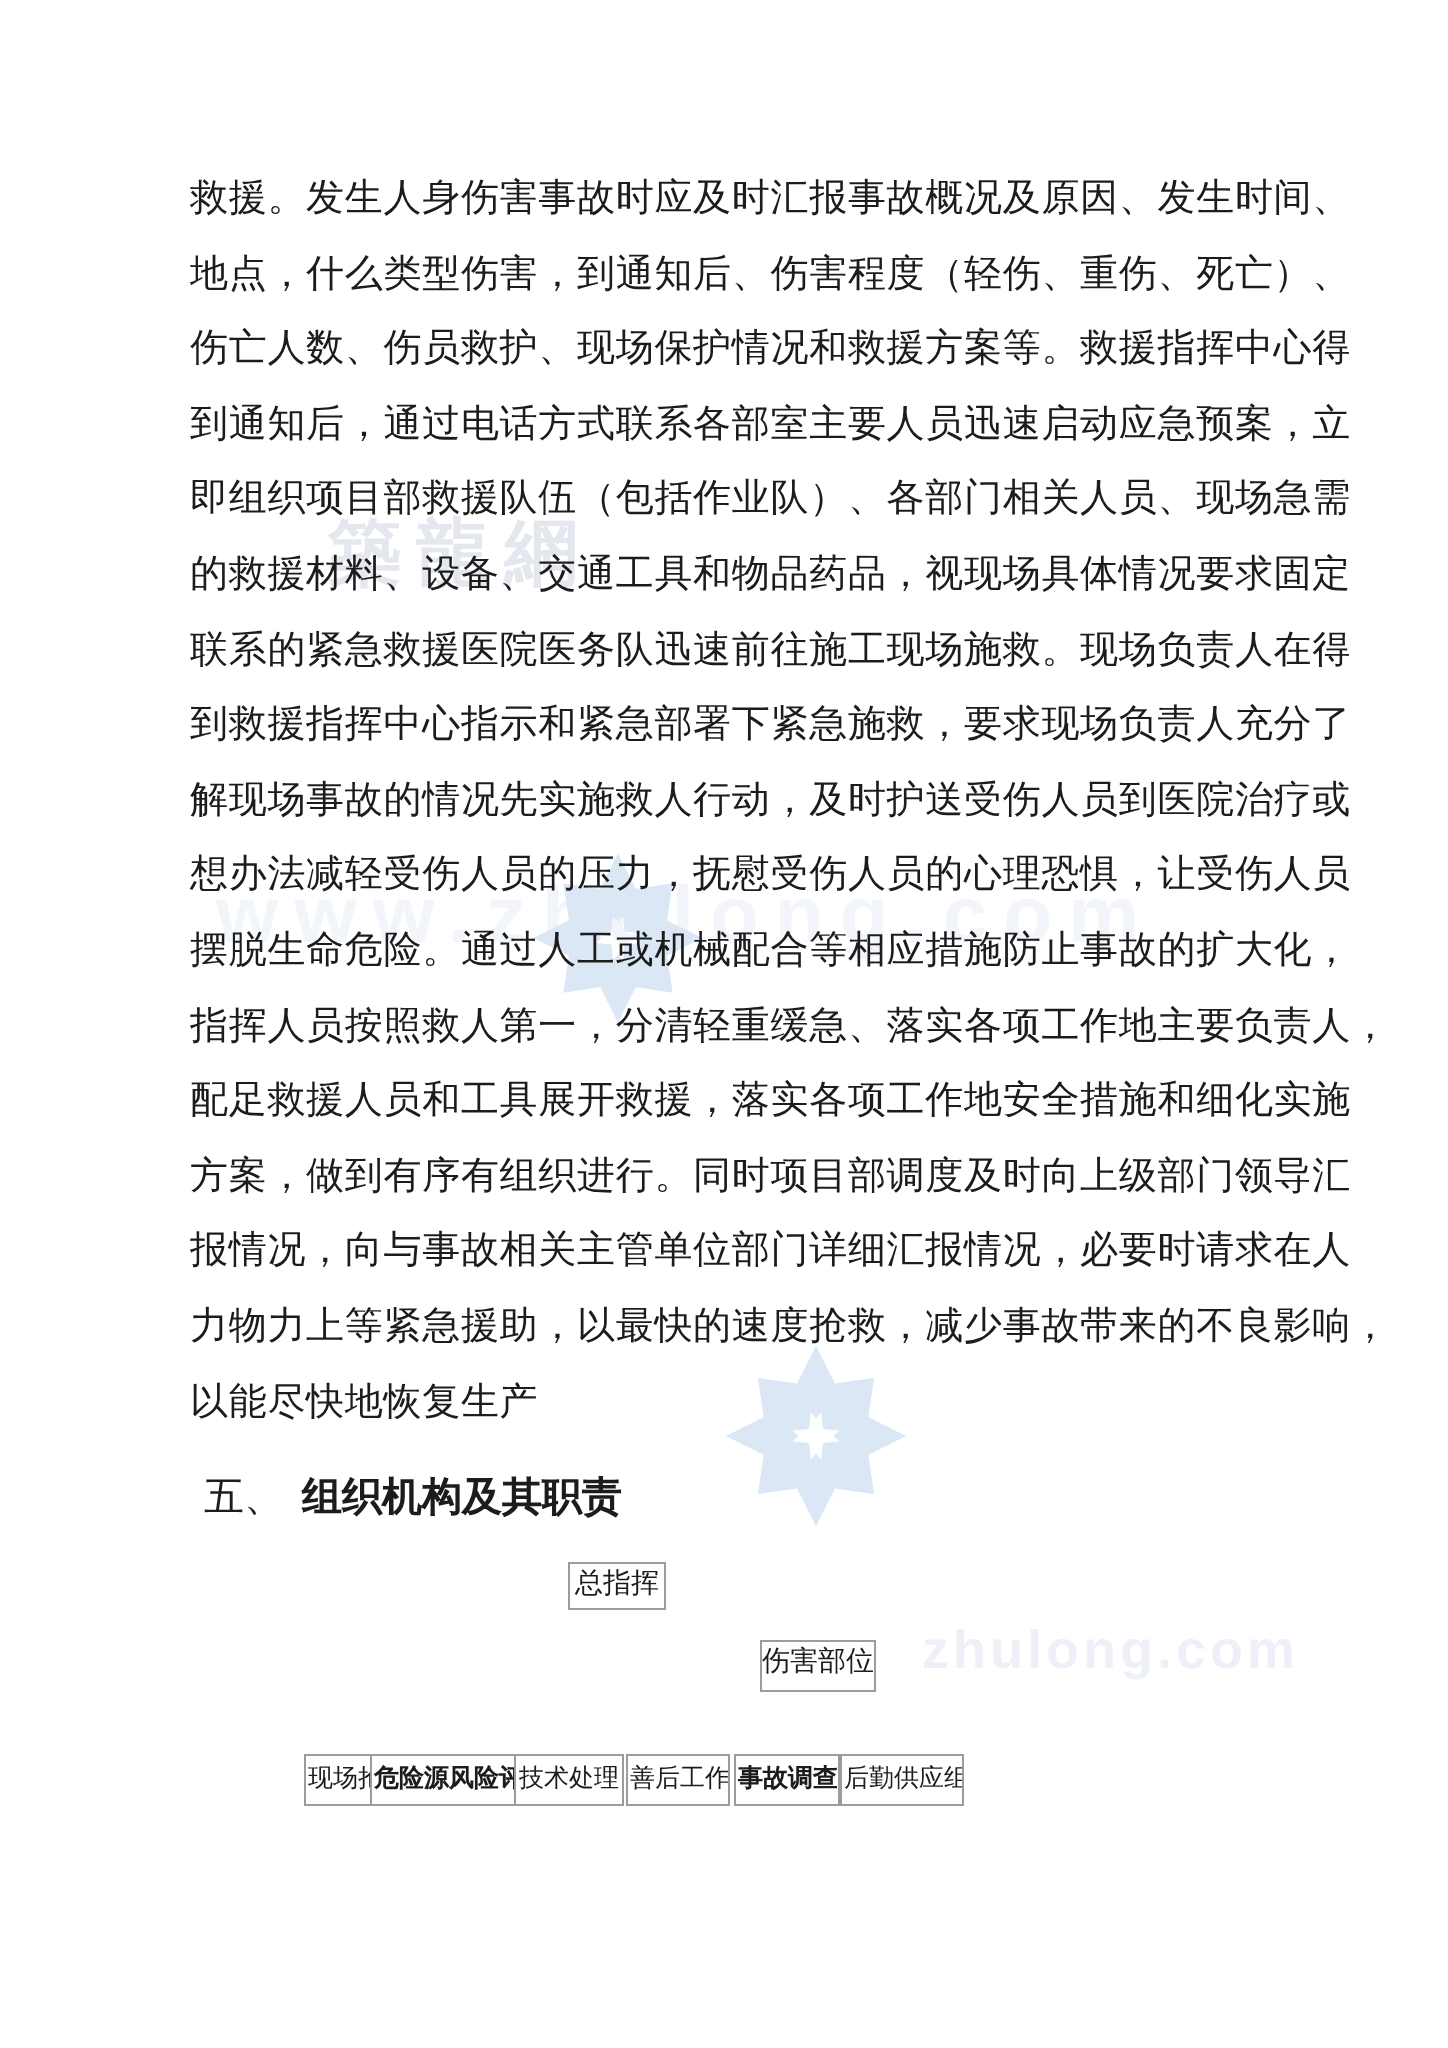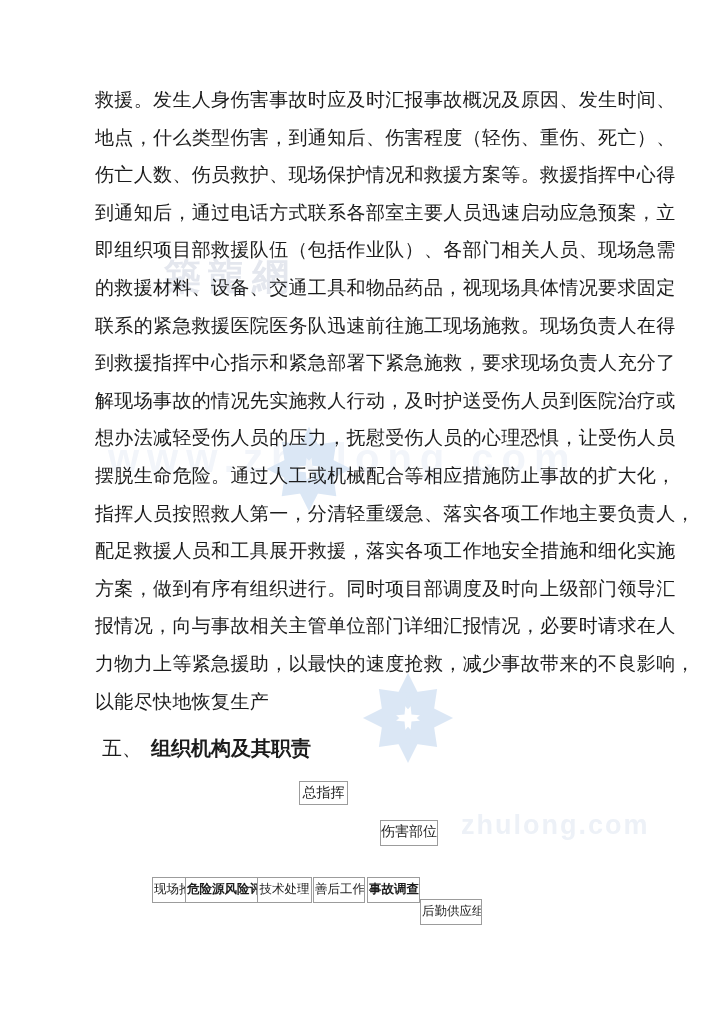--- a/index.html
+++ b/index.html
@@ -90,21 +90,21 @@
     position: absolute;
     box-sizing: border-box;
     border: 1px solid #9c9c9c;
     background: #ffffff;
     font-size: 14px;
     line-height: 22px;
     text-align: center;
     overflow: hidden;
     white-space: nowrap;
   }
-  .box-commander { left: 299px; top: 781px; width: 49px; height: 24px; }
+  .box-commander { left: 284px; top: 781px; width: 49px; height: 24px; }
   .box-deputy    { left: 380px; top: 820px; width: 58px; height: 26px; }
 
   .org-row {
     position: absolute;
     left: 152px;
     top: 877px;
     display: flex;
   }
   .group-box {
     box-sizing: border-box;
@@ -118,21 +118,21 @@
     overflow: hidden;
     white-space: nowrap;
     background: #ffffff;
   }
   .group-box:first-child { margin-left: 0; }
   .group-box:nth-child(1) { width: 34px; }
   .group-box:nth-child(2) { width: 73px; font-weight: bold; }
   .group-box:nth-child(3) { width: 55px; text-align: center; }
   .group-box:nth-child(4) { width: 52px; margin-left: 1px; text-align: left; }
   .group-box:nth-child(5) { width: 53px; margin-left: 2px; text-align: center; font-weight: bold; }
-  .group-box:nth-child(6) { width: 62px; margin-left: 0px; text-align: center; margin-top: 22px; }
+  .group-box:nth-child(6) { width: 62px; margin-left: 0px; text-align: center; }
 </style>
 </head>
 <body>
 
 <div class="page">
 
   <div class="wm-cjk">築龍網</div>
   <div class="wm-url-faint">www.zhulong.com</div>
 
   <svg class="wm-flake wm-flake-1" width="92" height="92" viewBox="-50 -50 100 100" aria-hidden="true">

